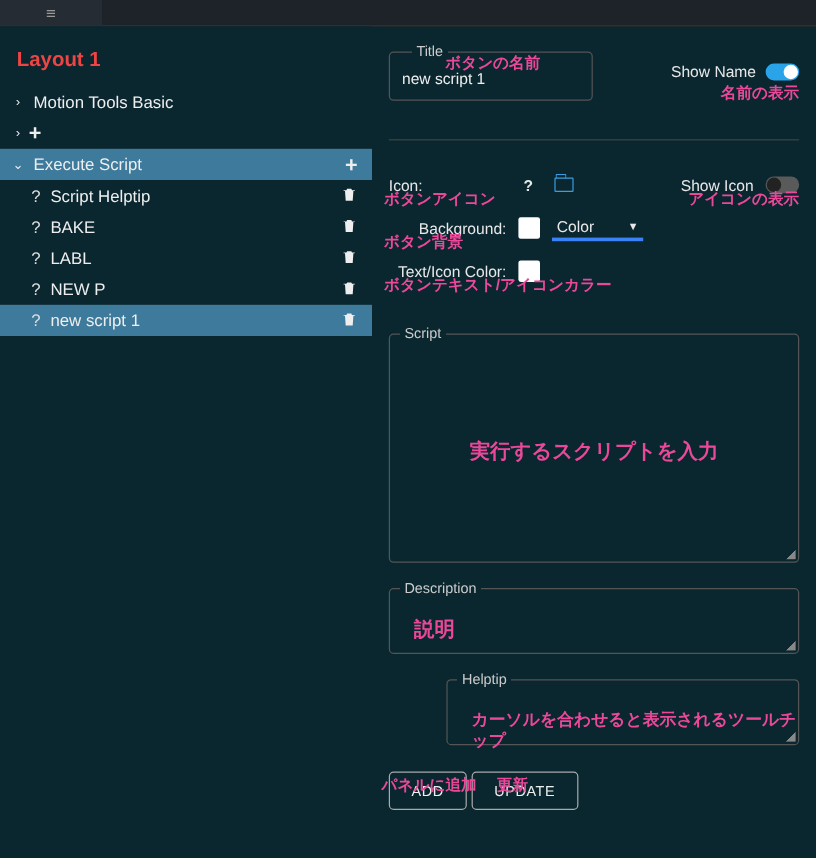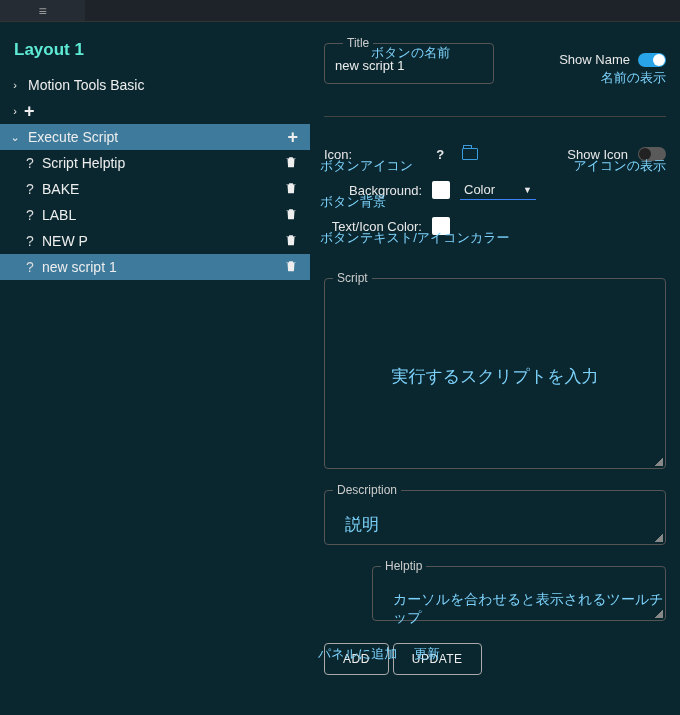--- a/index.html
+++ b/index.html
@@ -38,21 +38,21 @@
 }
 .sidebar {
   width: 310px;
   background: #0a2730;
   padding-top: 10px;
 }
 .layout-title {
   font-size: 17px;
   font-weight: bold;
   padding: 8px 14px 12px;
-  color: #5eead4;
+  color: #ef4444;
 }
 .tree-item {
   display: flex;
   align-items: center;
   height: 26px;
   padding: 0 8px;
   cursor: pointer;
   color: #eee;
   font-size: 14px;
 }
@@ -138,23 +138,23 @@
   width: 12px;
   height: 12px;
   background: #fff;
   border-radius: 50%;
   position: absolute;
   top: 1px;
 }
 .switch.on .knob { right: 1px; }
 .switch.off .knob { left: 1px; background: #222; }
 .anno {
-  color: #7dd3fc;
-  font-size: 13px;
-  font-weight: normal;
+  color: #ec4899;
+  font-size: 13px;
+  font-weight: bold;
   position: absolute;
 }
 .section2 {
   margin-top: 22px;
   position: relative;
 }
 .prop-row {
   display: flex;
   align-items: center;
   height: 30px;
@@ -179,21 +179,21 @@
   width:7px; height:3px;
   border:1.5px solid #3a9de0;
   border-bottom:none;
   border-radius:1px 1px 0 0;
 }
 .swatch {
   width:18px; height:18px; background:#fff; border-radius:2px;
 }
 .color-select {
   display:flex; align-items:center; gap:28px;
-  border-bottom:1px solid #3b82f6;
+  border-bottom:3px solid #3b82f6;
   padding:2px 4px;
   font-size:13px;
 }
 .tri { font-size:9px; }
 .script-area, .desc-area, .help-area {
   width: 100%;
   min-height: 40px;
   background: transparent;
   border: none;
   resize: none;

